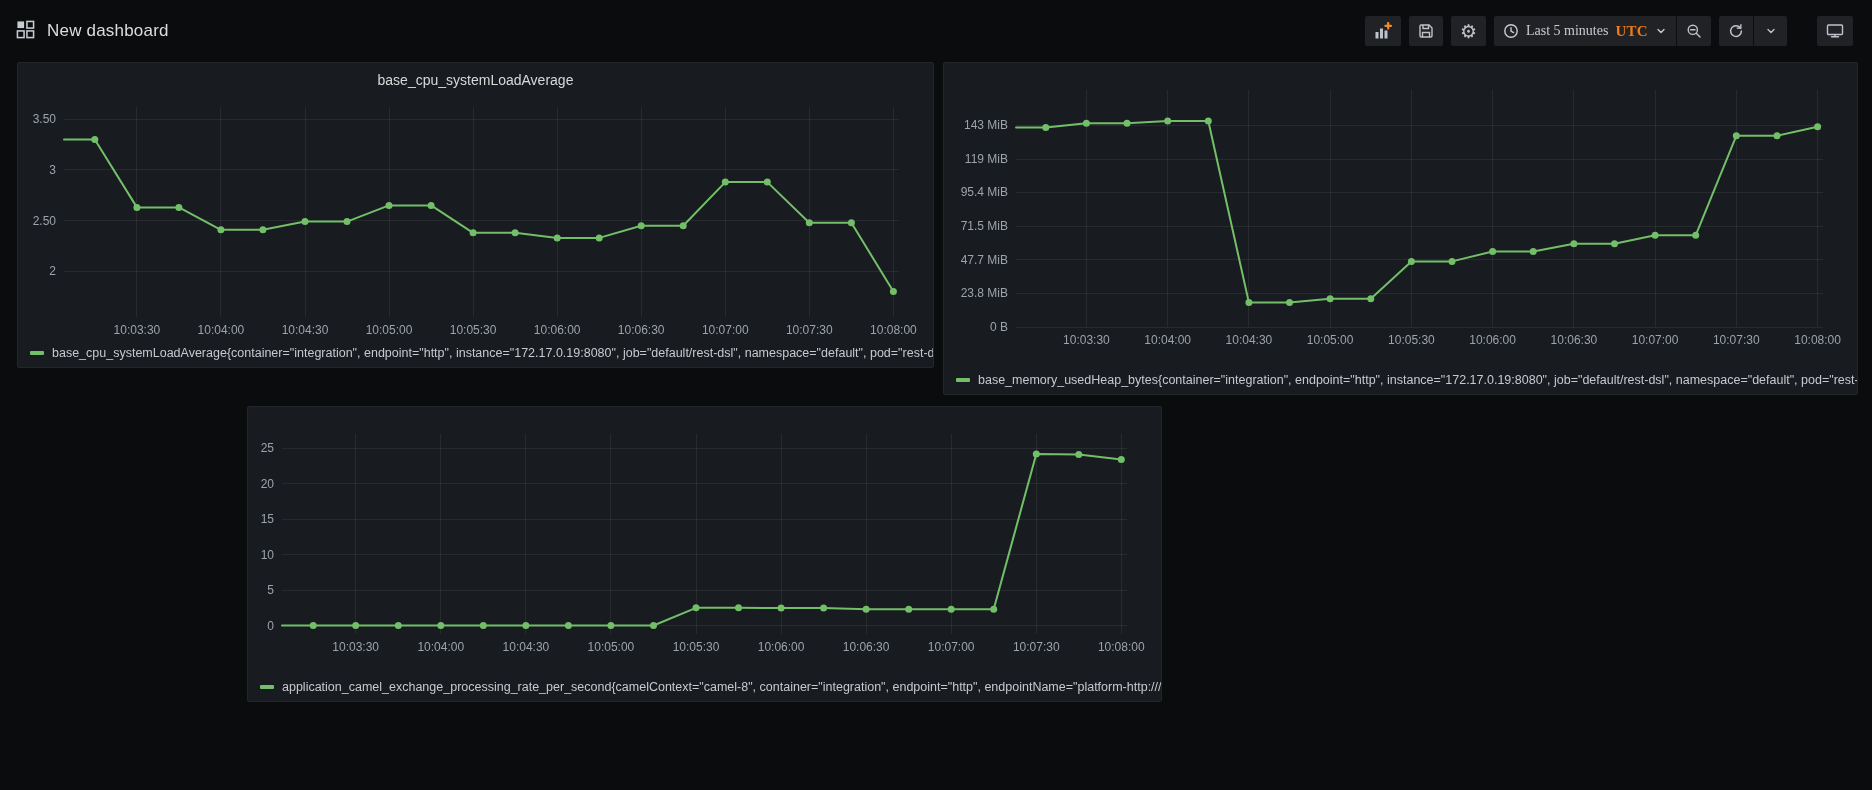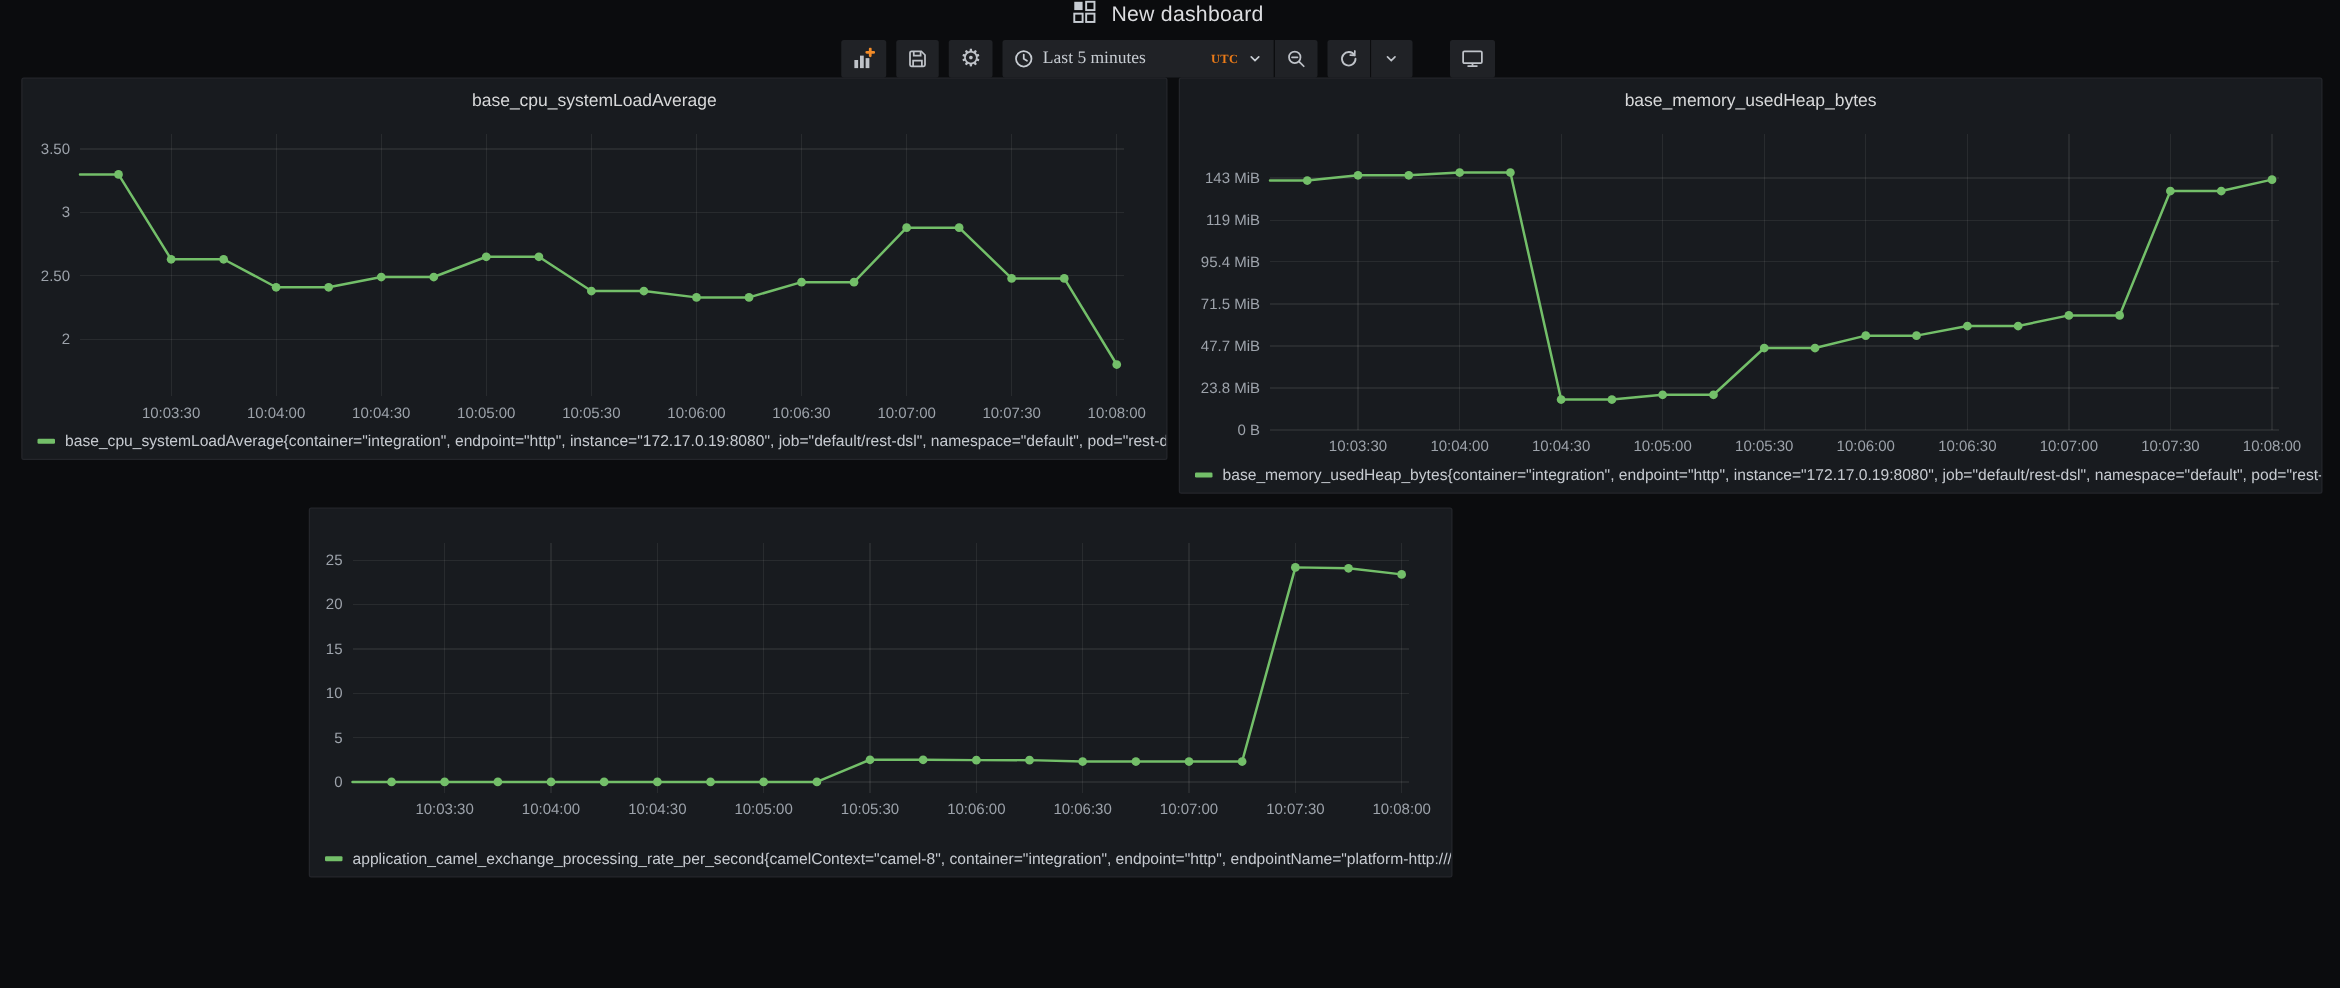--- a/index.html
+++ b/index.html
@@ -9,38 +9,37 @@
     font-family:"Liberation Sans", sans-serif;
     color:#d8d9da;
     position:relative;
   }
 
   
   .topbar {
     height:62px; width:100%;
     display:flex; align-items:center; justify-content:space-between;
     padding:0 19px 0 16px;
-    flex-direction:column;
   }
   .topbar-left { display:flex; align-items:center; gap:12px; }
   .dash-title { font-size:17px; font-weight:500; color:#dcdde0; letter-spacing:.2px; }
   .toolbar { display:flex; align-items:center; gap:8px; }
   .btn {
     background:#202226; border:none; border-radius:2px;
     height:30px; min-width:34px; padding:0 9px;
     display:flex; align-items:center; justify-content:center; gap:7px;
     color:#c7ccd2; cursor:pointer; font-family:"Liberation Sans",sans-serif;
   }
   .btn-group { display:flex; align-items:stretch; }
   .btn-group .btn { border-radius:0;font-family:Liberation Serif, serif; }
   .btn-group .btn:first-child { border-radius:2px 0 0 2px; }
   .btn-group .btn:last-child { border-radius:0 2px 2px 0; border-left:1px solid #0c0d0f; }
   .tv-spacer { width:14px; }
   .time-label { font-size:14px; color:#c7ccd2; }
-  .utc-badge { font-size:10px; font-weight:700; color:#eb7b18; letter-spacing:.3px;margin-left:45px; }
+  .utc-badge { font-size:15px; font-weight:700; color:#eb7b18; letter-spacing:.3px; }
   .icon { display:block; }
   .gear-glyph { font-size:19px; color:#bfc3c9; line-height:1; }
 
   
   .panel {
     position:absolute;
     background:#181b1f;
     border:1px solid #24262b;
     border-radius:2px;
     display:flex; flex-direction:column;
@@ -213,23 +212,20 @@
         <circle cx="833.4" cy="125.7" r="3.5" fill="#73bf69"></circle>
         <circle cx="875.4" cy="194.6" r="3.5" fill="#73bf69"></circle>
       </svg>
     <div class="legend">
       <span class="swatch" style="background: rgb(115, 191, 105);"></span>
       <span class="legend-text">base_cpu_systemLoadAverage{container="integration", endpoint="http", instance="172.17.0.19:8080", job="default/rest-dsl", namespace="default", pod="rest-d</span>
     </div>
   </section>
 
   <section class="panel" id="panel-1">
-    <div class="panel-header">
-      <h2 class="panel-title">base_memory_usedHeap_bytes</h2>
-    </div>
     <svg class="plot" viewBox="0 0 913 273">
         <line x1="142.4" x2="142.4" y1="10" y2="247" class="grid"></line>
         <text x="142.4" y="264" class="tick x">10:03:30</text>
         <line x1="223.7" x2="223.7" y1="10" y2="247" class="grid"></line>
         <text x="223.7" y="264" class="tick x">10:04:00</text>
         <line x1="304.9" x2="304.9" y1="10" y2="247" class="grid"></line>
         <text x="304.9" y="264" class="tick x">10:04:30</text>
         <line x1="386.1" x2="386.1" y1="10" y2="247" class="grid"></line>
         <text x="386.1" y="264" class="tick x">10:05:00</text>
         <line x1="467.4" x2="467.4" y1="10" y2="247" class="grid"></line>

